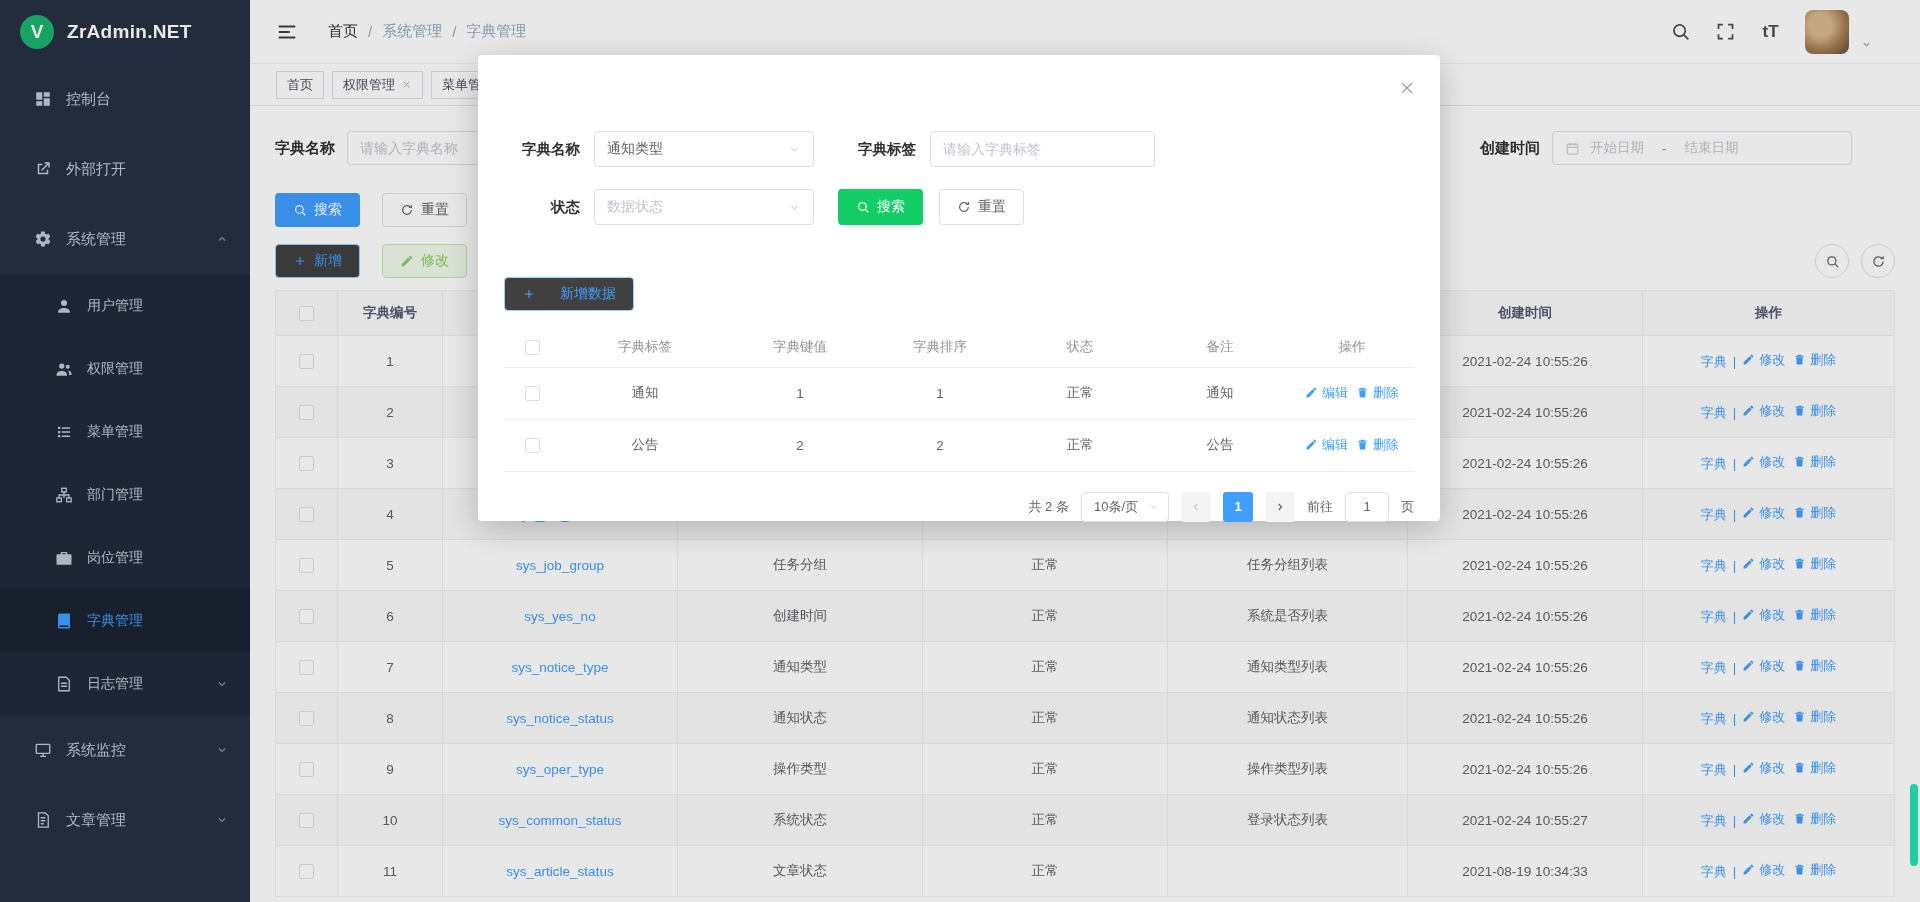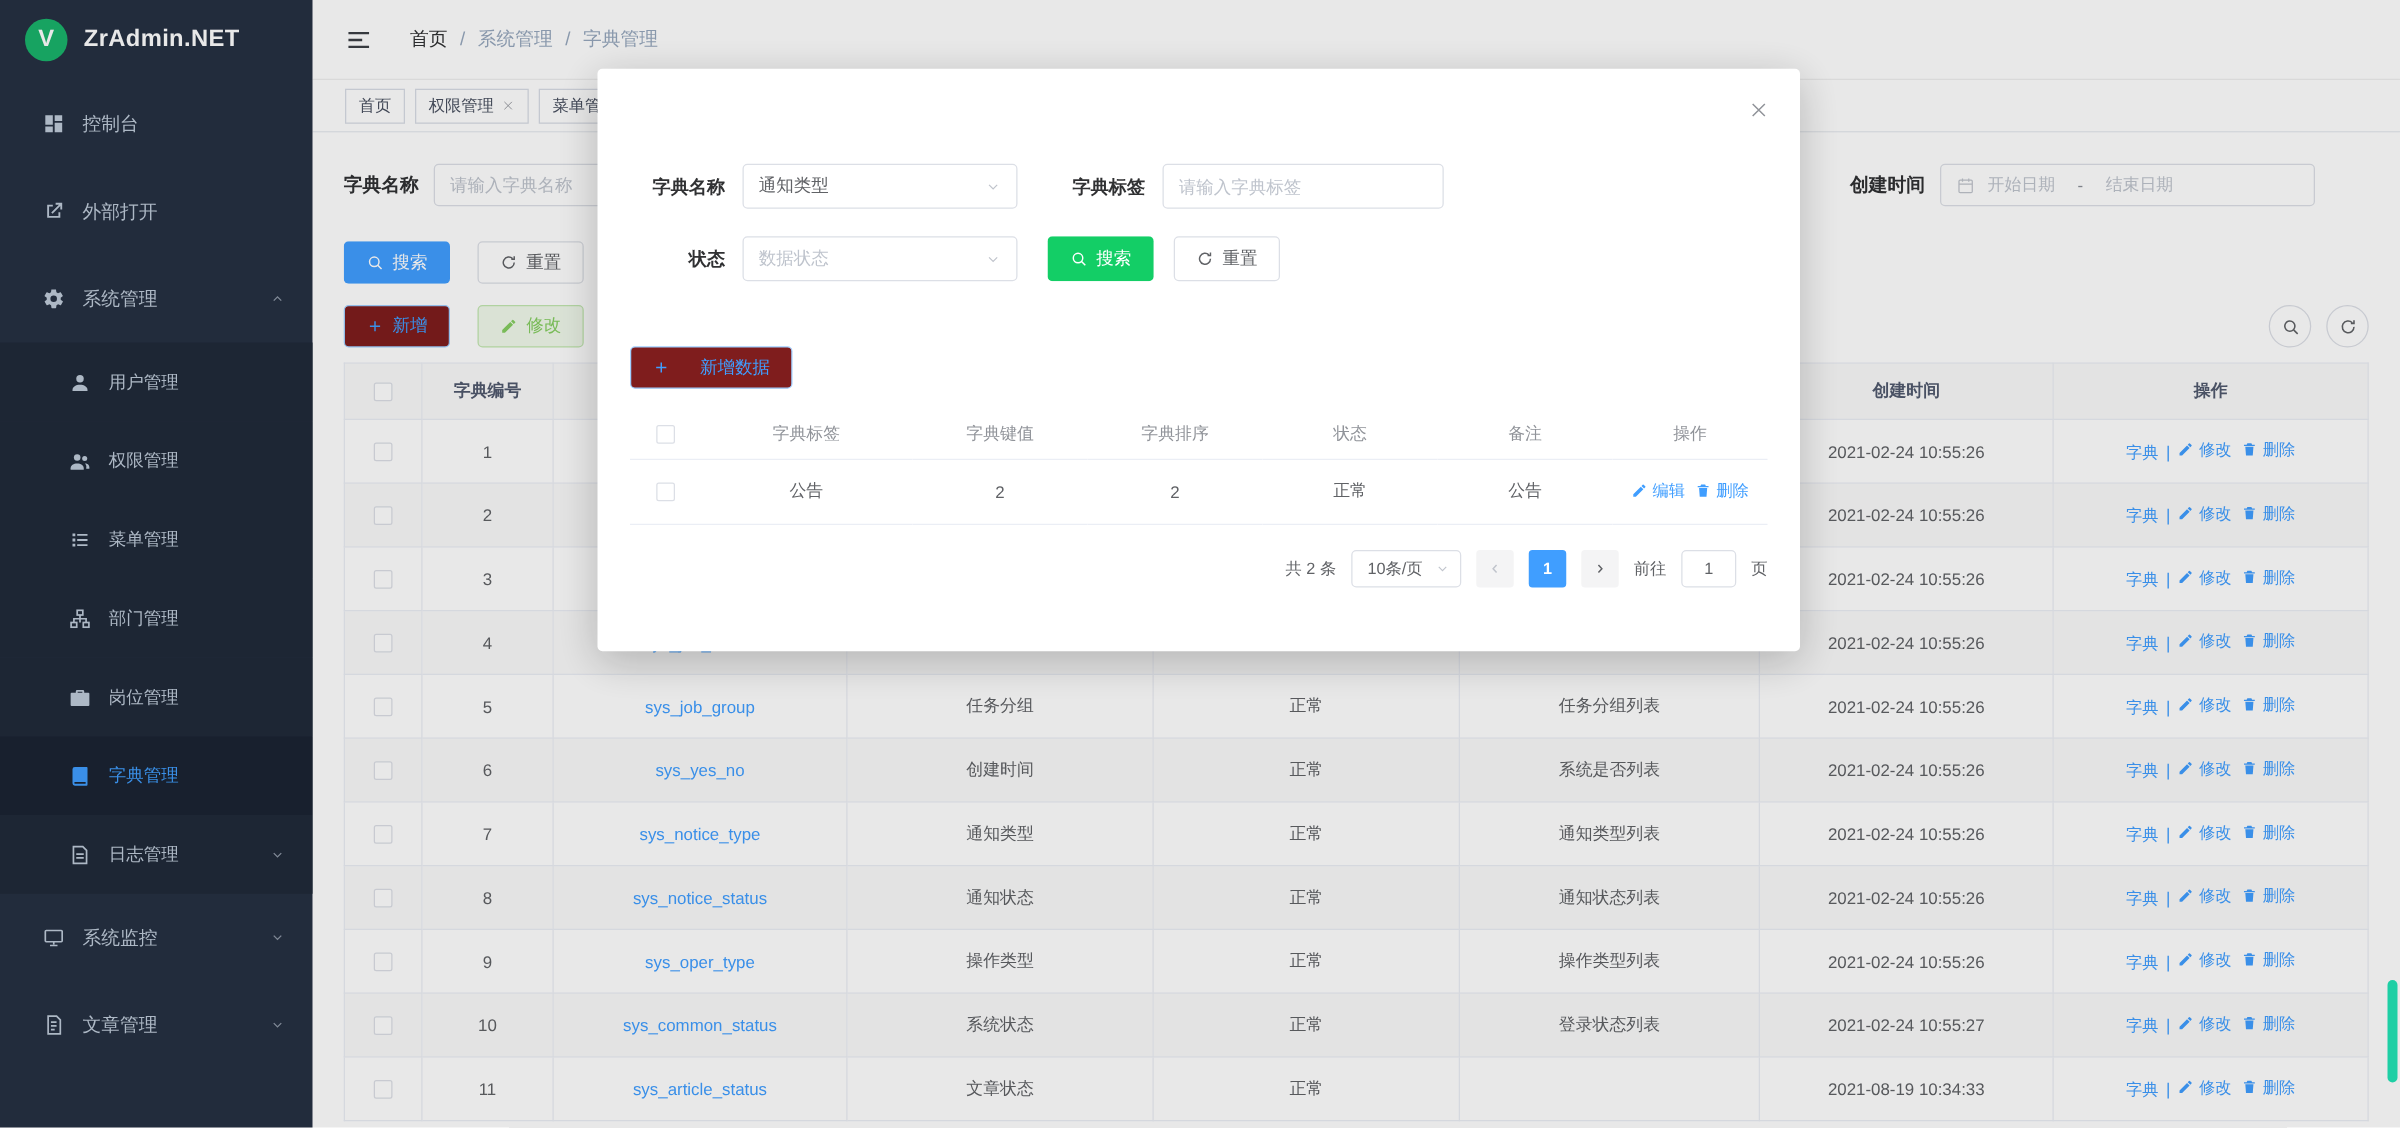--- a/index.html
+++ b/index.html
@@ -52,21 +52,21 @@
   .spacer{flex:1;}
   .date-range{width:300px;height:34px;border:1px solid #dcdfe6;border-radius:4px;background:#fff;
     display:flex;align-items:center;padding:0 12px;gap:10px;color:#bfc4cd;font-size:13.5px;margin-right:43px;}
   .date-range .ic{width:15px;height:15px;color:#c0c4cc;}
   .date-range .dr-sep{color:#8a8f97;margin:0 8px;}
 
   .btn{height:34px;padding:0 17px;border-radius:4px;font-size:14px;display:inline-flex;align-items:center;gap:7px;border:1px solid transparent;}
   .btn .ic{width:14px;height:14px;}
   .btn-primary{background:#409eff;color:#fff;}
   .btn-default{background:#fff;border-color:#dcdfe6;color:#606266;}
-  .btn-plain-primary{background:#7f1d1d;border-color:#a0cfff;color:#409eff;}
+  .btn-plain-primary{background:#404040;border-color:#a0cfff;color:#409eff;}
   .btn-plain-success{background:#f0f9eb;border-color:#c2e7b0;color:#85ce61;}
   .btn-success{background:#13ce66;color:#fff;}
   .btn-row{display:flex;align-items:center;gap:22px;height:34px;margin-bottom:25px;}
   .btn-row.first{margin-bottom:17px;}
   .circle-btn{width:34px;height:34px;border-radius:50%;border:1px solid #dcdfe6;background:#fff;
     display:flex;align-items:center;justify-content:center;color:#606266;}
   .circle-btn .ic{width:15px;height:15px;}
   .right-tools{margin-left:auto;display:flex;gap:12px;}
   .btn-row{margin-top:0;}
   .btn-row.second{margin-bottom:12px;}
@@ -263,20 +263,42 @@
           <path d="M3 5h18v2H3zM3 11h12v2H3zM3 17h18v2H3z"></path>
         </svg>
       </span>
     <div class="crumbs" id="crumbs">
         <span class="crumb crumb-first">首页</span>
         <span class="crumb-sep">/</span>
         <span class="crumb">系统管理</span>
         <span class="crumb-sep">/</span>
         <span class="crumb">字典管理</span>
       </div>
+    <div class="topbar-right">
+      <span class="ic tool-ic">
+          <svg viewBox="0 0 24 24" fill="none" stroke="currentColor" stroke-width="2">
+            <circle cx="11" cy="11" r="6.5"></circle>
+            <path d="M15.8 15.8L21 21"></path>
+          </svg>
+        </span>
+      <span class="ic tool-ic">
+          <svg viewBox="0 0 24 24" fill="none" stroke="currentColor" stroke-width="2">
+            <path d="M4 9V4h5M15 4h5v5M20 15v5h-5M9 20H4v-5"></path>
+          </svg>
+        </span>
+      <span class="ic tool-ic">
+          <span class="tT">tT</span>
+        </span>
+      <div class="avatar"></div>
+      <span class="ic avatar-caret">
+          <svg viewBox="0 0 24 24" fill="none" stroke="currentColor" stroke-width="2.2">
+            <path d="M6 9l6 6 6-6"></path>
+          </svg>
+        </span>
+    </div>
   </header>
 
   <div class="tagsbar" id="tags">
       <span class="tag">
         <span>首页</span>
       </span>
       <span class="tag">
         <span>权限管理</span>
         <span class="ic">
           <svg viewBox="0 0 24 24" fill="none" stroke="currentColor" stroke-width="1.6">
@@ -764,20 +786,43 @@
           <th class="col-cb"><span class="cb"></span></th>
           <th>字典标签</th>
           <th>字典键值</th>
           <th>字典排序</th>
           <th>状态</th>
           <th>备注</th>
           <th>操作</th>
         </tr>
       </thead>
     <tbody id="dlg-rows">
+        <tr>
+          <td><span class="cb"></span></td>
+          <td>通知</td>
+          <td>1</td>
+          <td>1</td>
+          <td>正常</td>
+          <td>通知</td>
+          <td><span class="op">
+              <span class="ic op-ic">
+                <svg viewBox="0 0 24 24" fill="currentColor">
+                  <path d="M3 17.2V21h3.8L17.9 9.9l-3.8-3.8zM20.7 7.1a1 1 0 0 0 0-1.4l-2.4-2.4a1 1 0 0 0-1.4 0l-1.8 1.8 3.8 3.8z"></path>
+                </svg>
+              </span>
+              <span>编辑</span>
+            </span><span class="op">
+              <span class="ic op-ic">
+                <svg viewBox="0 0 24 24" fill="currentColor">
+                  <path d="M9 3h6l1 2h4v2H4V5h4zM6 8h12l-1 13H7z"></path>
+                </svg>
+              </span>
+              <span>删除</span>
+            </span></td>
+        </tr>
         <tr>
           <td><span class="cb"></span></td>
           <td>公告</td>
           <td>2</td>
           <td>2</td>
           <td>正常</td>
           <td>公告</td>
           <td><span class="op">
               <span class="ic op-ic">
                 <svg viewBox="0 0 24 24" fill="currentColor">

